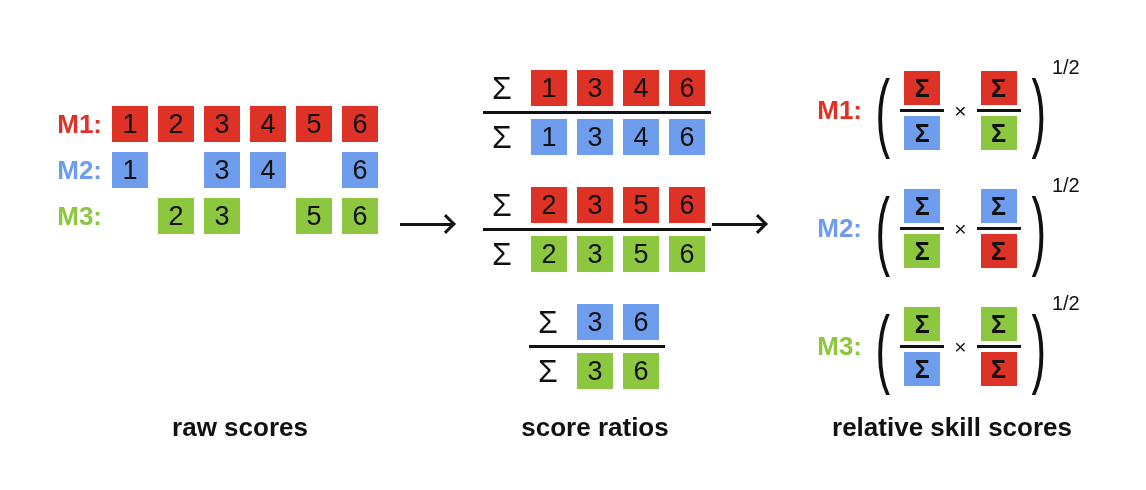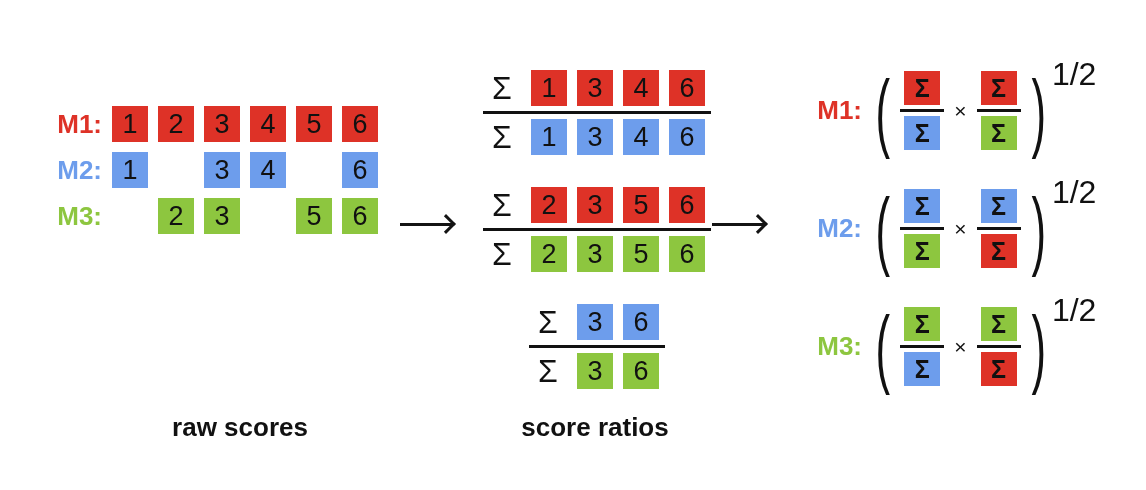--- a/index.html
+++ b/index.html
@@ -55,21 +55,21 @@
     display:inline-block; font-size:46px; line-height:46px; font-weight:400;
     transform:scale(0.95,1.9); margin:0 3px; color:#111111;
   }
   .sfrac{display:flex; flex-direction:column; align-items:center; margin:0 7px;}
   .sbox{
     width:36px; height:34px; display:flex; align-items:center; justify-content:center;
     font-size:25px; font-weight:700; background:var(--c, transparent); color:#111111;
   }
   .sline{width:44px; height:0; border-top:3px solid #111111; margin:4px 0;}
   .times{font-size:21px; margin:0 3px; color:#111111;}
-  .sup{align-self:flex-start; transform:translateY(-14px); font-size:32px; margin-left:3px;}
+  .sup{align-self:flex-start; transform:translateY(-14px); font-size:20px; margin-left:3px;}
 
   
   .arrow{position:absolute; width:52px; height:3px; background:#141414; top:223px;}
   .arrow::after{
     content:""; position:absolute; right:-1px; top:-6px; width:11px; height:11px;
     border-top:3px solid #141414; border-right:3px solid #141414; transform:rotate(45deg);
   }
   .arrow1{left:400px;}
   .arrow2{left:712px;}
 
@@ -228,14 +228,15 @@
         <span class="sline"></span>
         <span class="sbox" data-color="red">Σ</span>
       </span>
       <span class="paren">)</span>
       <span class="sup">1/2</span>
     </div>
   </div>
 
   <span class="caption cap-mid">score ratios</span>
   <span class="caption cap-left">raw scores</span>
+  <span class="caption cap-right">relative skill scores</span>
 
 </div>
 
 </body></html>

